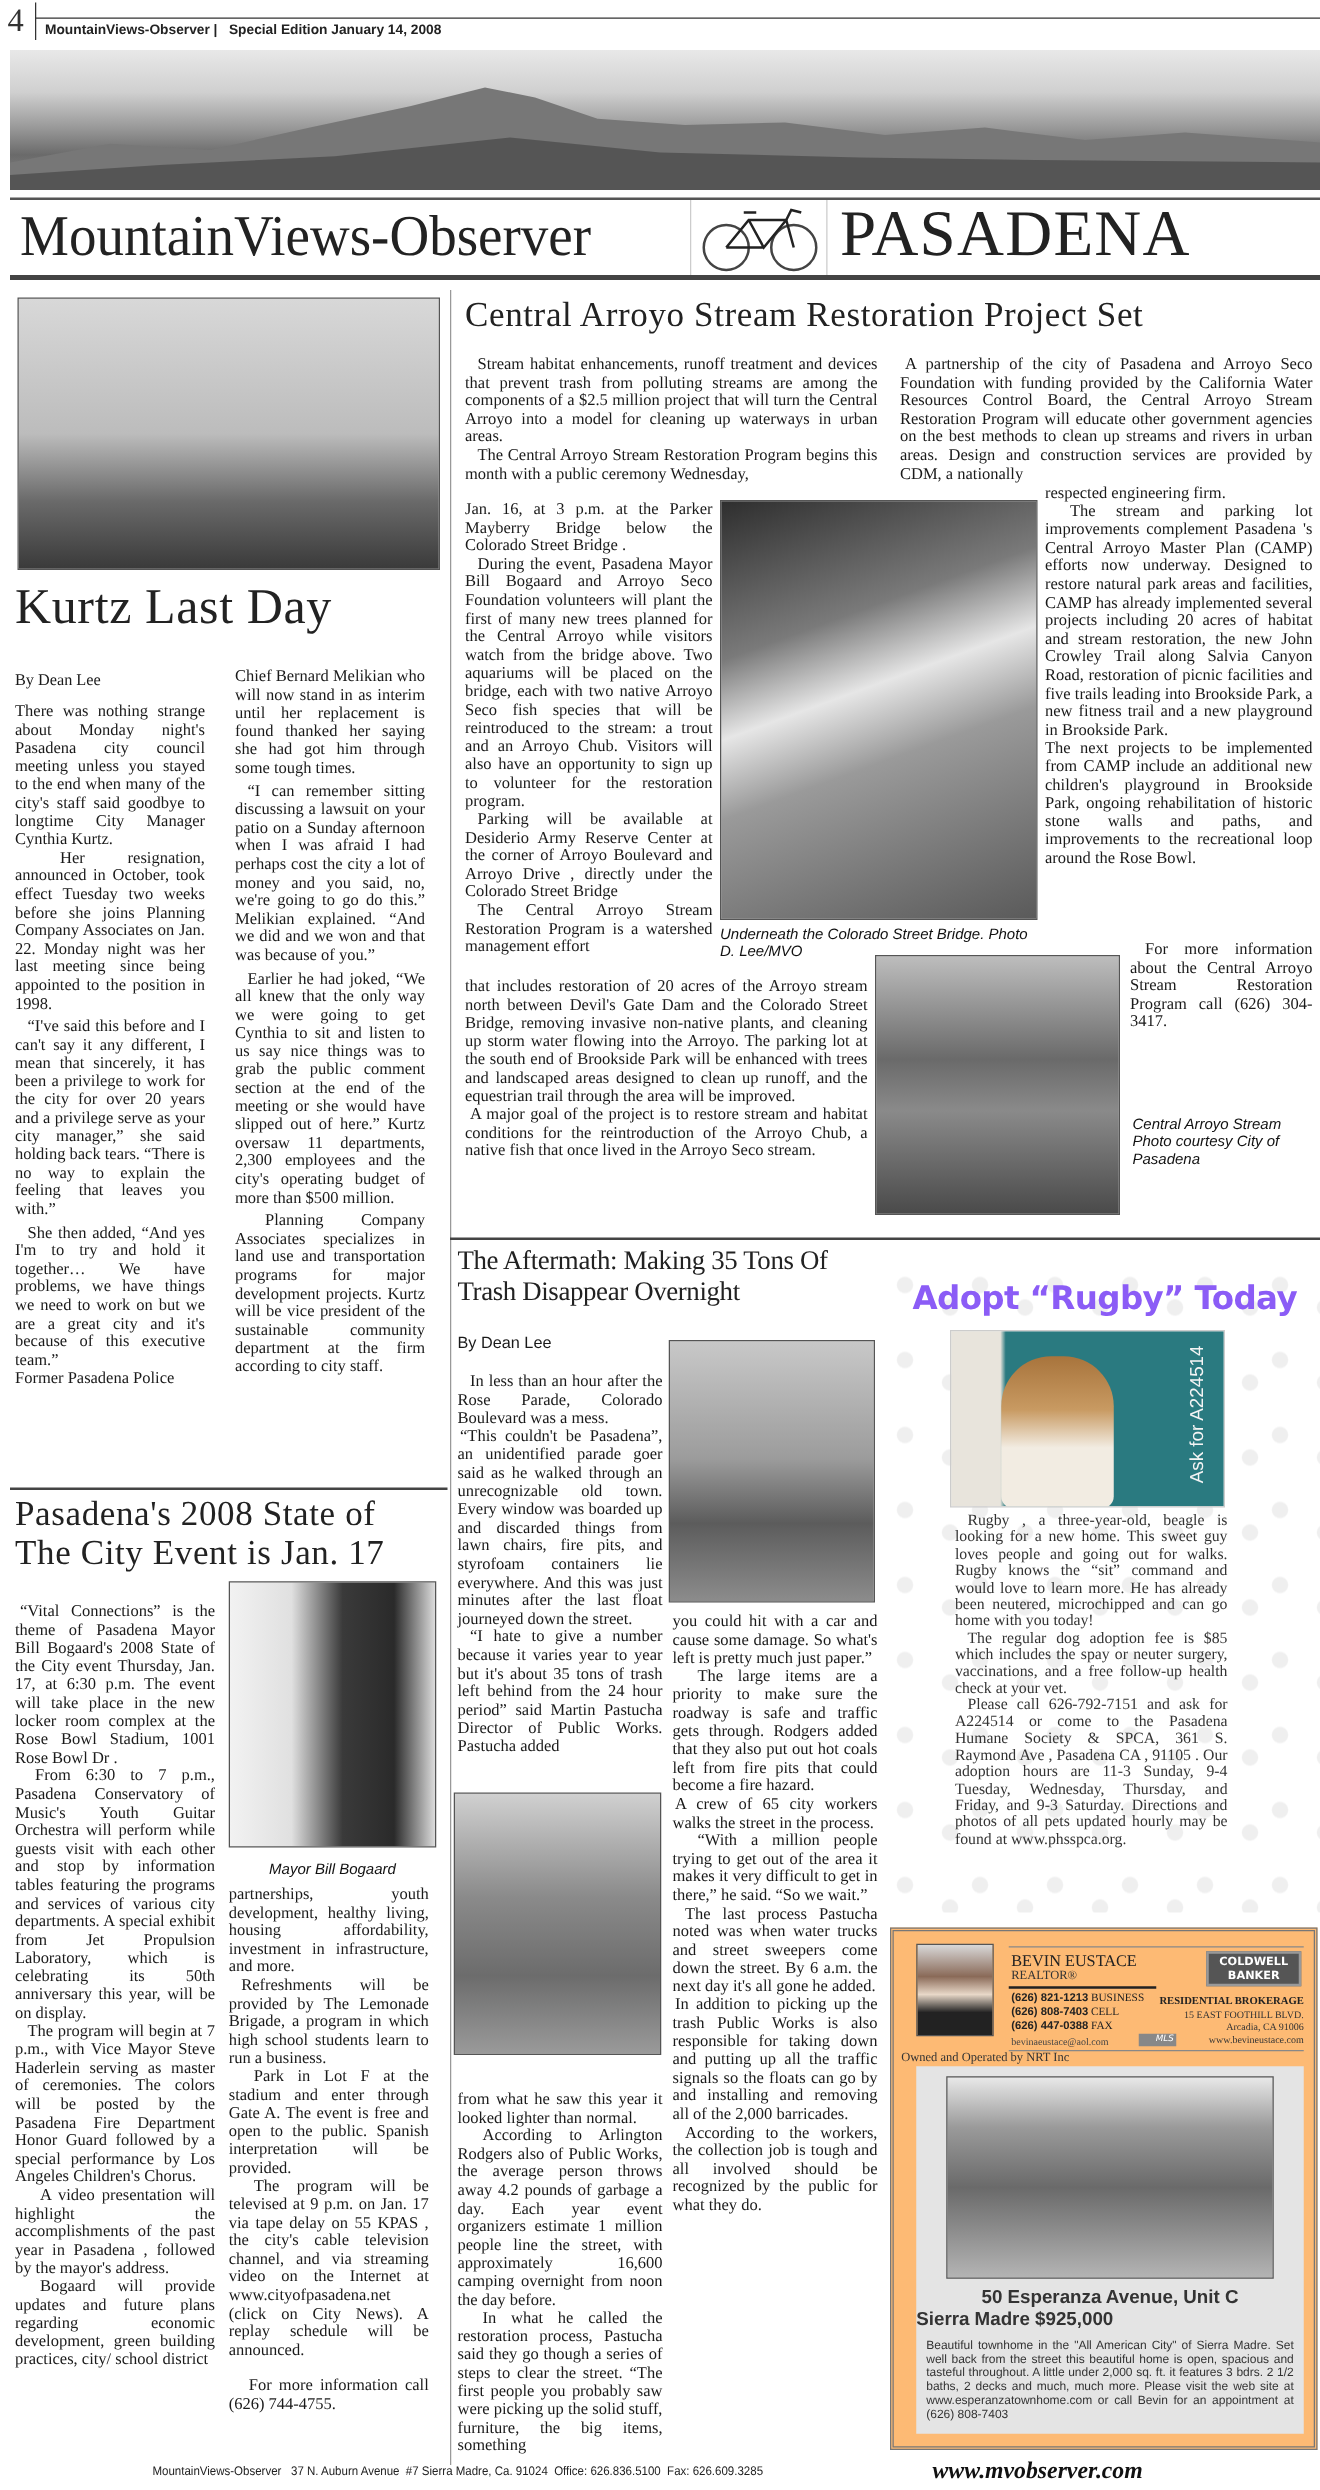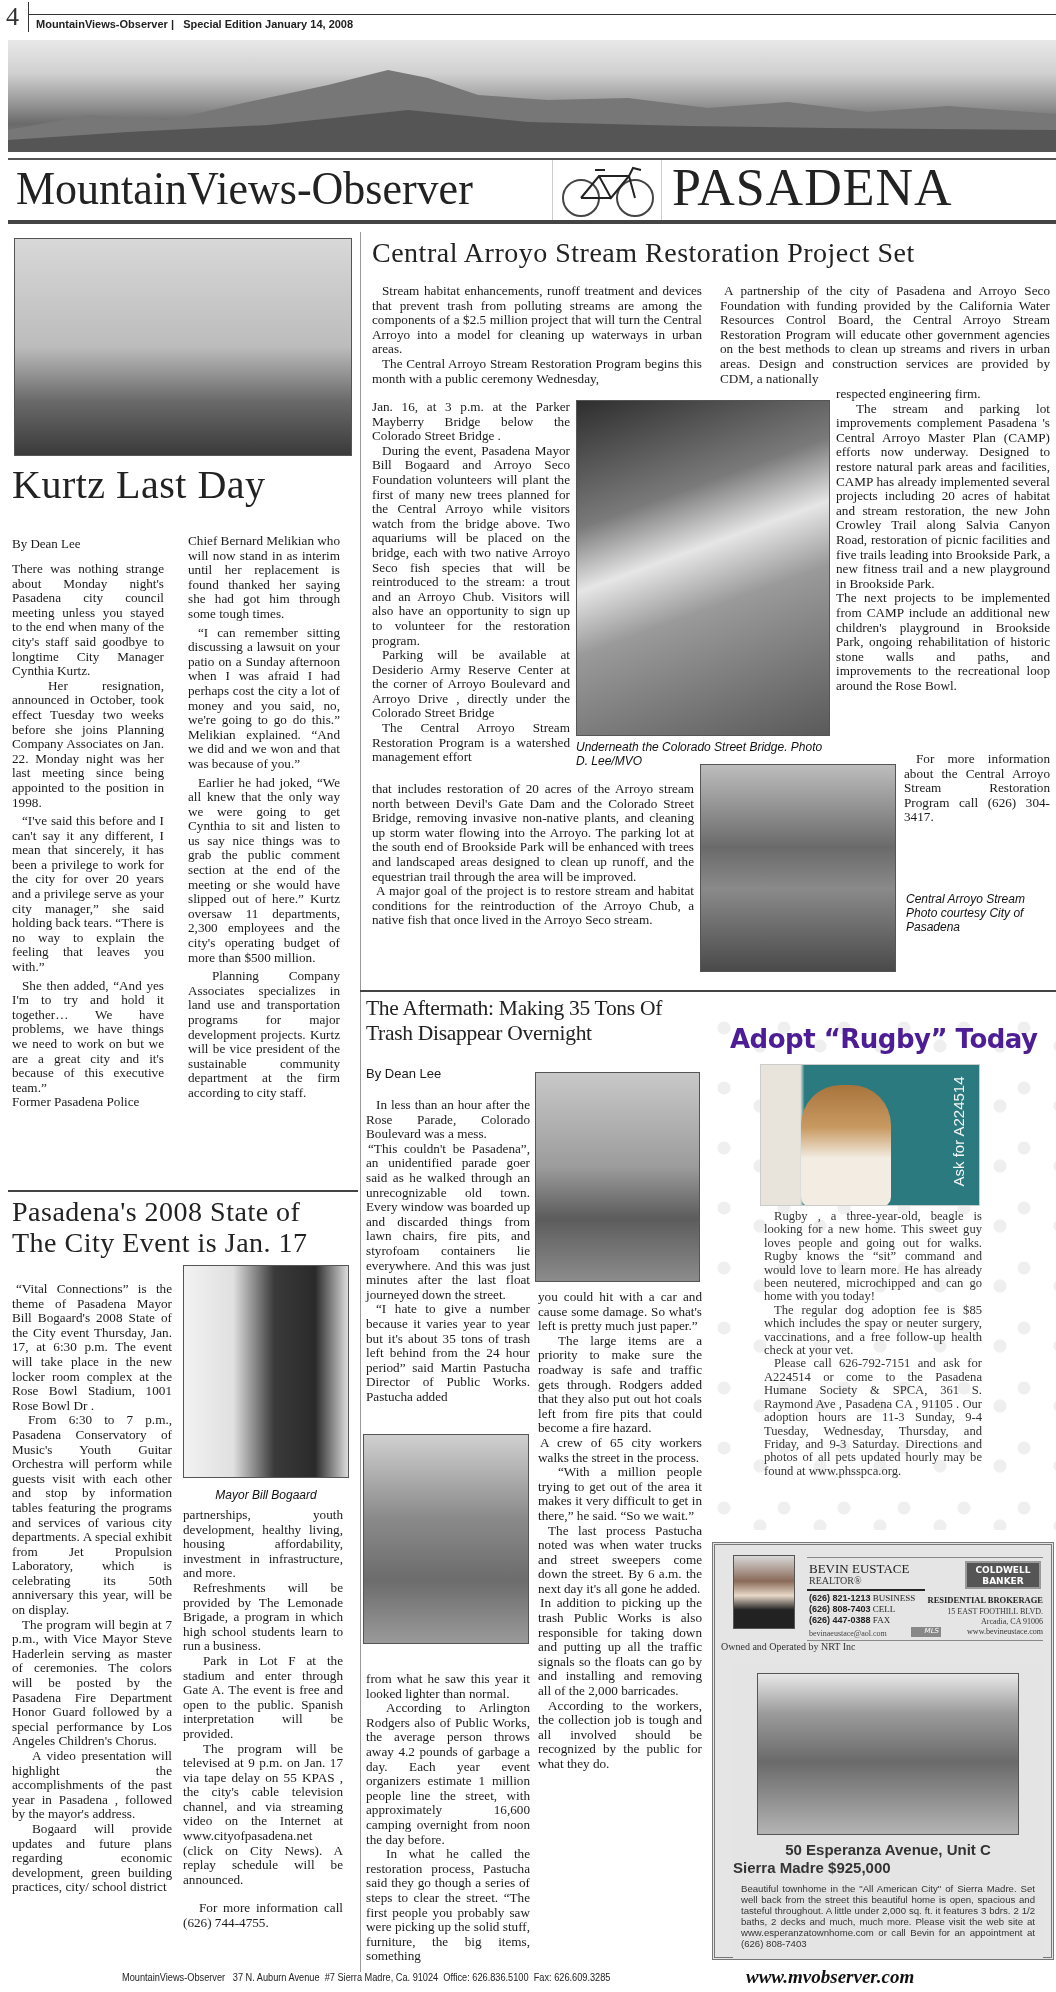--- a/index.html
+++ b/index.html
@@ -130,32 +130,32 @@
   <p style="text-indent:0">you could hit with a car and cause some damage. So what's left is pretty much just paper.”</p>
   <p style="text-indent:20px">The large items are a priority to make sure the roadway is safe and  traffic gets through. Rodgers added that they also put out hot coals left from fire pits that could become a fire hazard.</p>
   <p style="text-indent:2px">A crew of 65 city workers walks the street in the process.</p>
   <p style="text-indent:20px">“With a million people trying to get out of the area it makes it very difficult to get in there,” he said. “So we wait.”</p>
   <p>The last process Pastucha noted was when water trucks and street sweepers come down the street. By 6 a.m. the next day it's all gone he added.</p>
   <p style="text-indent:2px">In addition to picking up the trash Public Works is also responsible for taking down and putting up all the traffic signals so the floats can go by and installing and removing all of the 2,000 barricades.</p>
   <p>According to the workers, the collection job is tough and all involved should be recognized by the public for what they do.</p>
 </div>
 
 <div class="abs" style="left:712px;top:1010px;width:344px;height:520px;background:radial-gradient(circle at 20% 30%,#efefef 0 6px,transparent 7px),radial-gradient(circle at 80% 60%,#efefef 0 6px,transparent 7px);background-size:60px 60px;"></div>
-<div class="abs" style="left:730px;top:1024px;font-family:'DejaVu Sans',sans-serif;font-weight:bold;font-size:26px;line-height:30px;color:#4c1d95;letter-spacing:-0.5px;">Adopt “Rugby” Today</div>
+<div class="abs" style="left:730px;top:1024px;font-family:'DejaVu Sans',sans-serif;font-weight:bold;font-size:26px;line-height:30px;color:#8b5cf6;letter-spacing:-0.5px;">Adopt “Rugby” Today</div>
 <div class="abs" style="left:760px;top:1064px;width:220px;height:142px;border:1px solid #ccc;background:linear-gradient(90deg,#e8e4dc 0%,#e8e4dc 18%,#2a7a80 20%,#2a7a80 100%);overflow:hidden;">
   <div style="position:absolute;left:40px;top:20px;width:90px;height:122px;border-radius:40px 40px 10px 10px;background:linear-gradient(180deg,#a8743c 0%,#c89a62 35%,#f2ece2 60%,#f2ece2 100%);"></div>
   <div class="sans" style="position:absolute;right:-34px;top:58px;transform:rotate(-90deg);font-size:15px;color:#f4f4f4;white-space:nowrap;">Ask for A224514</div>
 </div>
 <div class="abs body-text" style="left:764px;top:1210px;width:218px;font-size:12.6px;line-height:13.4px;color:#333;">
   <p>Rugby , a three-year-old, beagle is looking for a new home. This sweet guy loves people and going out for walks. Rugby knows the “sit” command and would love to learn more. He has already been neutered, microchipped and can go home with you today!</p>
   <p>The regular dog adoption fee is $85 which includes the spay or neuter surgery, vaccinations, and a free follow-up health check at your vet.</p>
   <p>Please call 626-792-7151 and ask for A224514 or come to the Pasadena Humane Society &amp; SPCA, 361 S. Raymond Ave , Pasadena CA , 91105 . Our adoption hours are 11-3 Sunday, 9-4 Tuesday, Wednesday, Thursday, and Friday, and 9-3 Saturday. Directions and photos of all pets updated hourly may be found at www.phsspca.org.</p>
 </div>
 
-<div class="abs" style="left:712px;top:1542px;width:342px;height:418px;border:3px double #777;background:#e5e5e5;">
+<div class="abs" style="left:712px;top:1542px;width:342px;height:418px;border:3px double #777;background:#fdba74;">
   <div class="abs photo" style="left:18px;top:10px;width:62px;height:74px;background:linear-gradient(180deg,#d8d8d8 0%,#8a6a58 35%,#e8d8c8 55%,#222 75%,#222 100%);"></div>
   <div class="abs" style="left:92px;top:12px;width:236px;height:1px;background:#888;"></div>
   <div class="abs serif" style="left:94px;top:16px;font-size:13px;color:#222;">BEVIN EUSTACE</div>
   <div class="abs serif" style="left:94px;top:30px;font-size:10px;color:#333;">REALTOR®</div>
   <div class="abs" style="left:92px;top:44px;width:118px;height:2px;background:#222;"></div>
   <div class="abs serif" style="left:94px;top:48px;font-size:9px;line-height:11px;color:#222;">
     <div><b class="sans">(626) 821-1213</b> <span>BUSINESS</span></div>
     <div><b class="sans">(626) 808-7403</b> <span>CELL</span></div>
     <div><b class="sans">(626) 447-0388</b> <span>FAX</span></div>
   </div>
@@ -166,21 +166,21 @@
   </div>
   <div class="abs serif" style="left:210px;top:50px;width:118px;text-align:right;font-size:8.5px;font-weight:bold;color:#222;">RESIDENTIAL BROKERAGE</div>
   <div class="abs serif" style="left:210px;top:62px;width:118px;text-align:right;font-size:8px;line-height:10px;color:#333;">
     <div>15 EAST FOOTHILL BLVD.</div>
     <div>Arcadia, CA 91006</div>
     <div>www.bevineustace.com</div>
   </div>
   <div class="abs" style="left:196px;top:82px;width:30px;height:10px;background:#888;color:#fff;font-size:7px;font-style:italic;font-family:'DejaVu Sans',sans-serif;text-align:right;padding-right:2px;">MLS</div>
   <div class="abs" style="left:92px;top:95px;width:236px;height:1px;background:#888;"></div>
   <div class="abs serif" style="left:6px;top:96px;font-size:10px;font-weight:normal;color:#333;">Owned and Operated by NRT Inc</div>
-  <div class="abs" style="left:18px;top:120px;width:310px;height:294px;background:#e4e4e4;">
+  <div class="abs" style="left:18px;top:108px;width:310px;height:294px;background:#e4e4e4;">
     <div class="abs photo" style="left:24px;top:8px;width:262px;height:162px;background:linear-gradient(180deg,#e8e8e8 0%,#9a9a9a 25%,#6a6a6a 55%,#8a8a8a 75%,#b4b4b4 100%);"></div>
     <div class="abs sans" style="left:0;top:176px;width:310px;text-align:center;font-size:15px;font-weight:bold;color:#333;">50 Esperanza Avenue, Unit C</div>
     <div class="abs sans" style="left:0;top:194px;width:310px;text-align:left;font-size:15px;font-weight:bold;color:#333;">Sierra Madre $925,000</div>
     <div class="abs sans" style="left:8px;top:218px;width:294px;font-size:9.6px;line-height:11px;text-align:justify;color:#333;">Beautiful townhome in the "All American City" of Sierra Madre.  Set well back from the street this beautiful home is open, spacious and tasteful throughout.  A little under 2,000 sq. ft. it features 3 bdrs. 2 1/2 baths, 2 decks and much, much more.   Please visit the web site at www.esperanzatownhome.com or call Bevin for an appointment at (626) 808-7403</div>
   </div>
 </div>
 
 <div class="abs sans" style="left:122px;top:1972px;font-size:10px;color:#222;white-space:pre;transform:scaleX(0.92);transform-origin:left;">MountainViews-Observer   37 N. Auburn Avenue  #7 Sierra Madre, Ca. 91024  Office: 626.836.5100  Fax: 626.609.3285</div>
 <div class="abs serif" style="left:746px;top:1966px;font-size:19px;font-style:italic;font-weight:bold;color:#111;">www.mvobserver.com</div>
 

